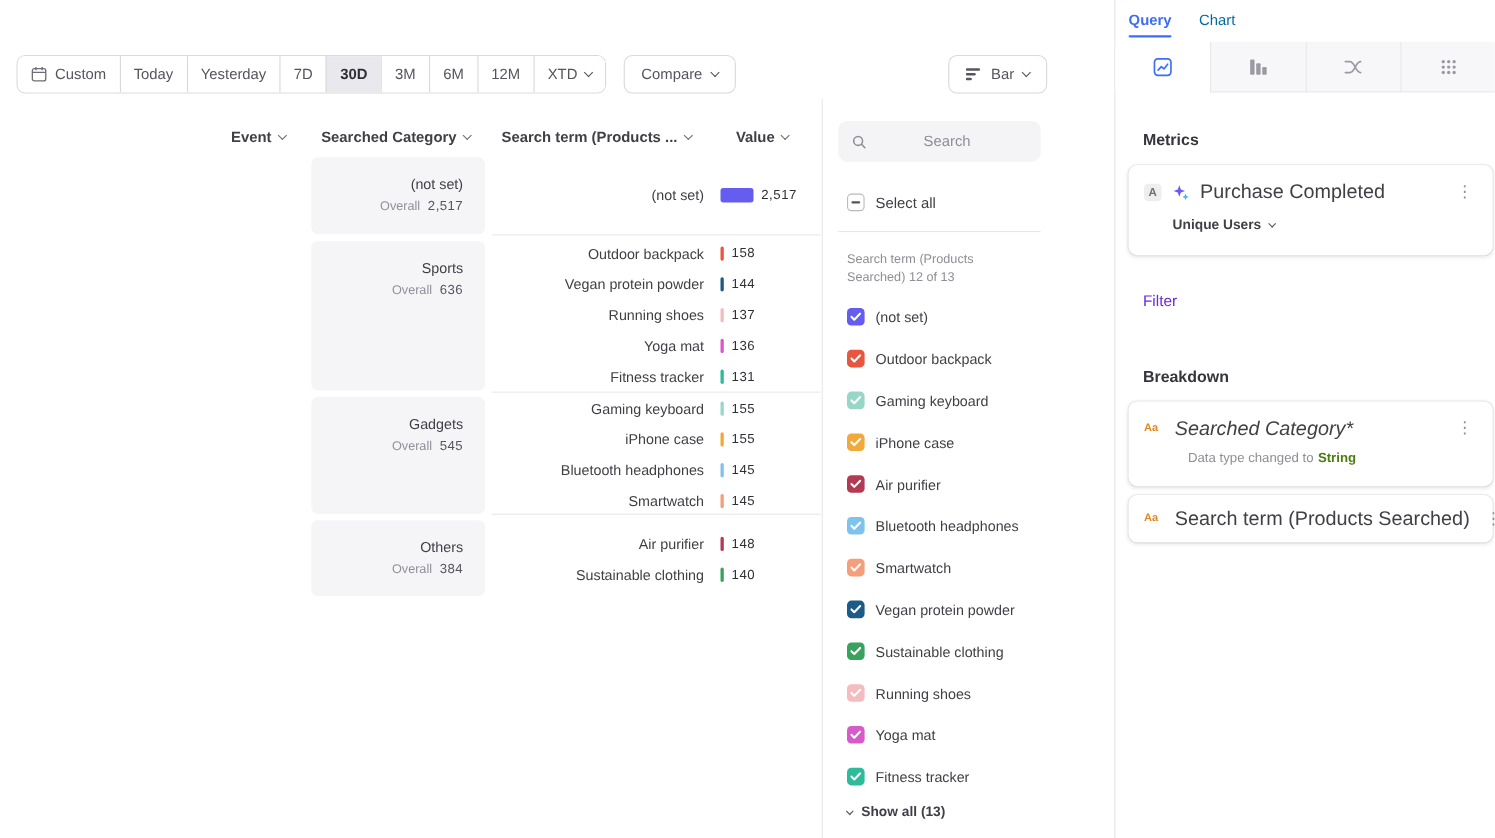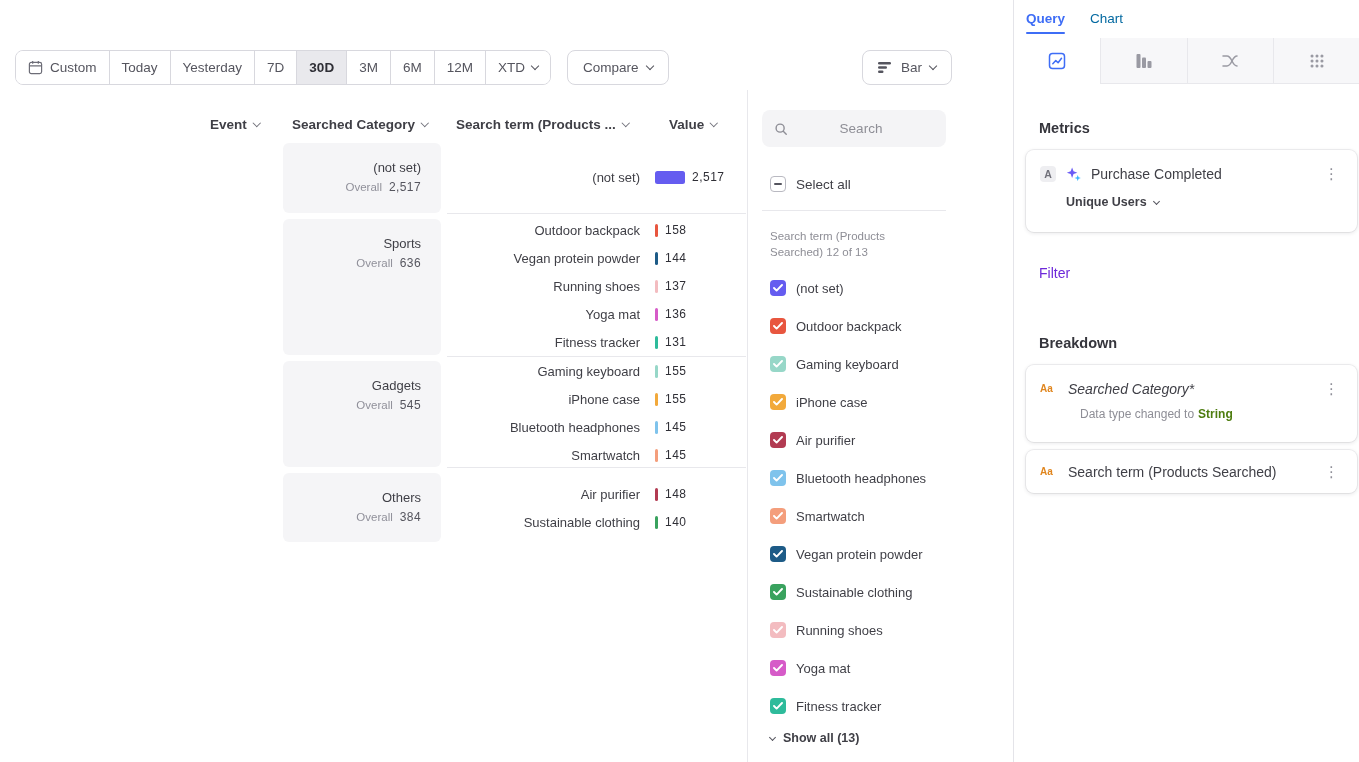--- a/index.html
+++ b/index.html
@@ -62,21 +62,21 @@
   .icon-tab:first-child { border-left:none; }
   .icon-tab.active { background:#fff; color:#3e6df6; border-bottom:1px solid transparent; }
   .sec-head { position:absolute; left:25px; right:14px; height:20px; display:flex; align-items:center; justify-content:space-between; }
   .sec-title { font-size:14.5px; font-weight:600; color:#35353c; }
   .sec-title.filt { font-size:14px; font-weight:500; color:#6d28d9; }
   .plus { font-size:19px; font-weight:300; color:#55555e; cursor:pointer; line-height:1; }
   .qcard { position:absolute; left:12px; width:331px; background:#fff; border-radius:8px; box-shadow:0 0 0 1px rgba(25,25,40,.06), 0 1px 4px rgba(25,25,40,.12); }
   .card-row { display:flex; align-items:center; gap:10px; padding:0 14px; margin-top:14px; }
   .qcard.center { display:flex; align-items:center; }
   .qcard.center .card-row { margin-top:0; width:100%; }
-  .card-title { font-size:14px; color:#3f3f46; white-space:nowrap; }
+  .card-title { font-size:18px; color:#3f3f46; white-space:nowrap; }
   .card-title.italic { font-style:italic; }
   .kebab { margin-left:auto; color:#8f8f98; font-size:15px; line-height:1; cursor:pointer; padding:2px 4px; }
   .abadge { width:16px; height:16px; border-radius:4px; background:#eeeef1; color:#70707a; font-size:10.5px; font-weight:700; display:flex; align-items:center; justify-content:center; flex:0 0 16px; }
   .sparkle { display:flex; }
   .agg-row { display:flex; align-items:center; gap:7px; margin:12px 0 0 40px; font-size:12.5px; font-weight:600; color:#3f3f46; cursor:pointer; }
   .agg-row .chevron { width:5px; height:5px; border-color:#55555e; top:-1px; }
   .aa { color:#e0861f; font-size:10px; font-weight:700; flex:0 0 18px; font-style:normal; }
   .note-row { margin:9px 0 0 54px; font-size:12px; }
   .note { color:#8e8e96; margin-right:4px; }
   .note-strong { color:#4d7c0f; font-weight:600;text-align:right; }

